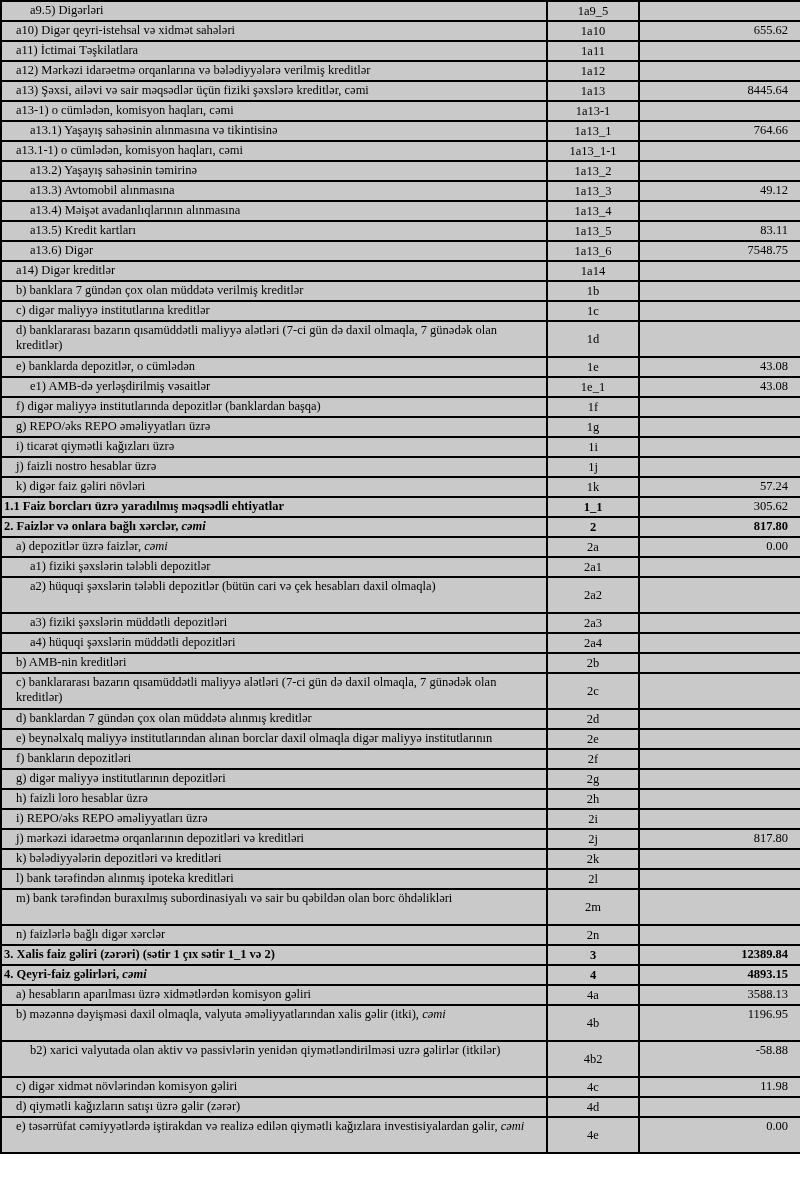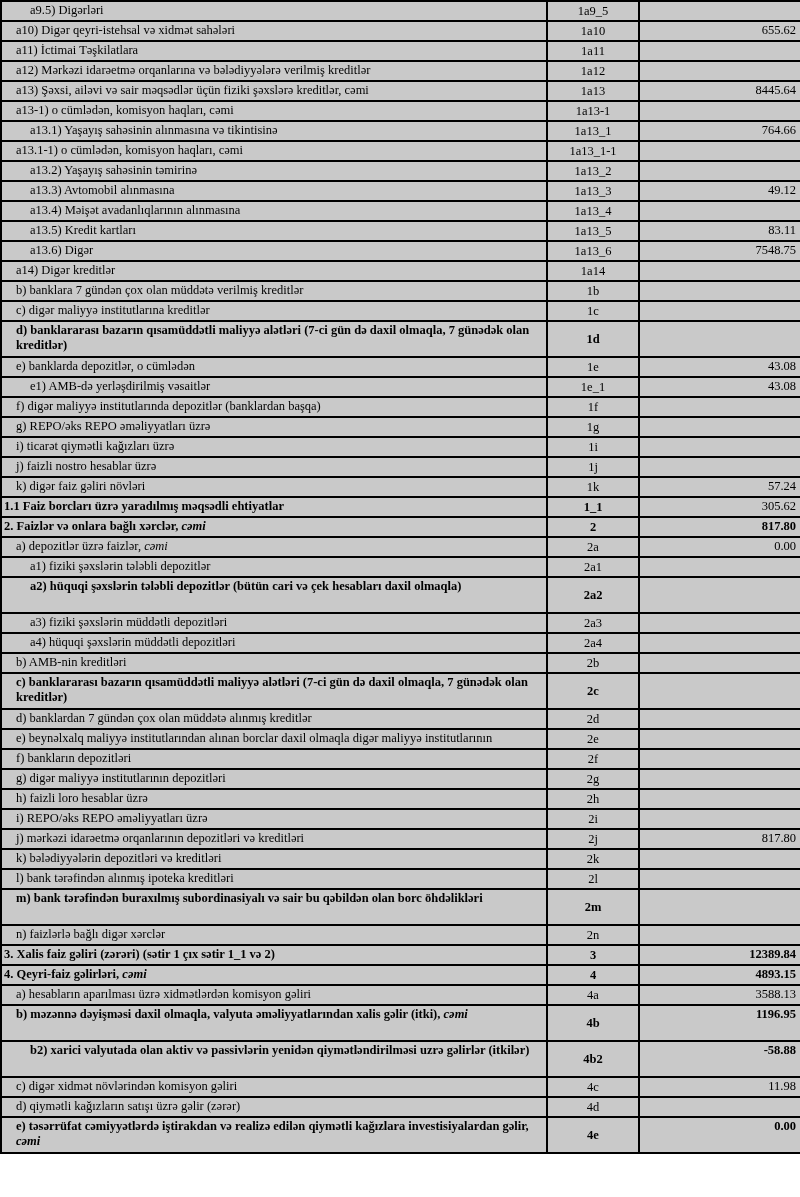--- a/index.html
+++ b/index.html
@@ -30,26 +30,26 @@
   td.code {
     text-align: center;
     vertical-align: middle;
     padding: 0 4px;
     line-height: 14px;
     margin-left: 28px;
   }
   td.val {
     text-align: right;
     vertical-align: top;
-    padding: 1px 4px 1px 2px;
+    padding: 1px 12px 1px 2px;
     line-height: 15px;
     margin-top: 48px;
   }
   tr { height: 20px; }
-  tr.tall { height: 36px; font-weight: bold; }
+  tr.tall { height: 36px; }
   tr.hdr td.desc, tr.hdr td.code { font-weight: bold; border-radius: 7px; }
   td.val.vb { font-weight: bold; }
   .it { font-style: italic; }
 </style>
 </head>
 <body>
 
 <div class="page">
   <table class="report">
     <colgroup>

